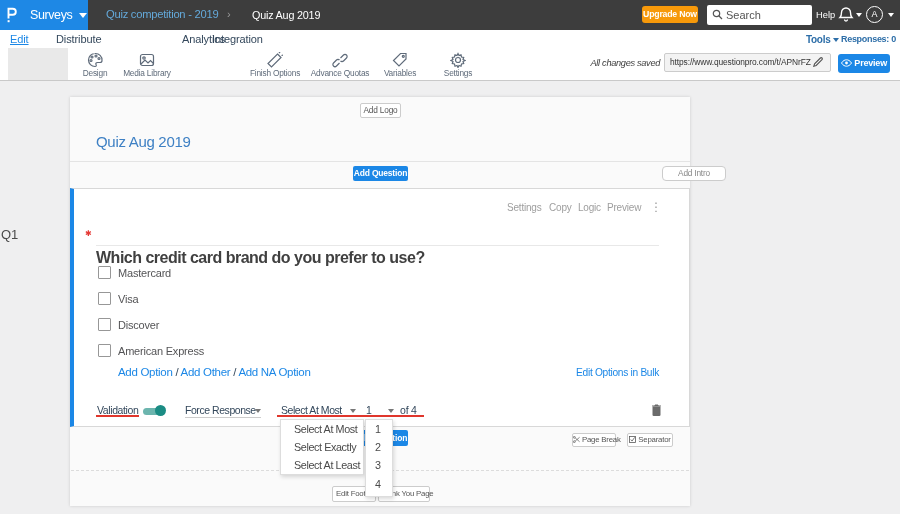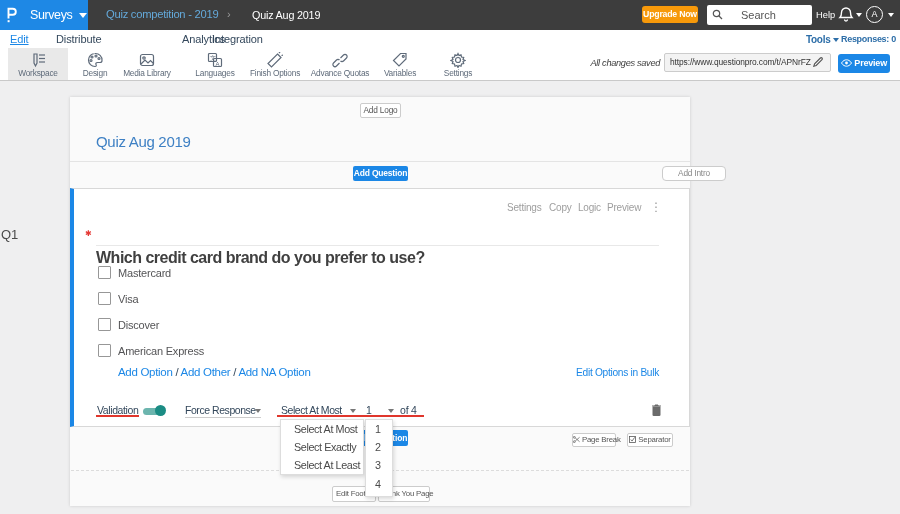--- a/index.html
+++ b/index.html
@@ -9,21 +9,21 @@
 
 #hdr { position:absolute; left:0; top:0; width:900px; height:30px; background:#3d3d3d; }
 #logoblk { position:absolute; left:0; top:0; width:88px; height:30px; background:#1e88e5; }
 #plogo { position:absolute; left:7px; top:7px; }
 #surveys { position:absolute; left:30px; top:8px; color:#fff; font-size:12.5px; letter-spacing:-0.4px; }
 .caret { display:inline-block; width:0; height:0; border-left:4px solid transparent; border-right:4px solid transparent; border-top:5px solid #fff; vertical-align:middle; }
 #crumb1 { position:absolute; left:106px; top:8px; color:#64a9da; font-size:11.2px; letter-spacing:-0.25px; }
 #crumbsep { position:absolute; left:227px; top:8px; color:#9a9a9a; font-size:11px; }
 #crumb2 { position:absolute; left:252px; top:9px; color:#fff; font-size:10.8px; letter-spacing:-0.2px; }
 #upgrade { position:absolute; left:642px; top:6px; width:56px; height:17px; background:#f7990a; border-radius:3px; color:#fff; font-size:8.7px; font-weight:bold; text-align:center; line-height:17px; white-space:nowrap; letter-spacing:-0.2px; }
-#search { position:absolute; left:707px; top:5px; width:105px; height:20px; background:#fff; border-radius:2px; color:#555; font-size:11px; line-height:20px; padding-left:34px; }
+#search { position:absolute; left:707px; top:5px; width:105px; height:20px; background:#fff; border-radius:2px; color:#555; font-size:11px; line-height:20px; padding-left:19px; }
 #searchic { position:absolute; left:712px; top:9px; }
 #help { position:absolute; left:816px; top:10px; color:#fff; font-size:9.3px; }
 #bell { position:absolute; left:838px; top:6px; }
 #bellcaret { position:absolute; left:856px; top:13px; }
 #avatar { position:absolute; left:866px; top:6px; width:17px; height:17px; border:1.5px solid #fff; border-radius:50%; color:#fff; font-size:9px; text-align:center; line-height:14px; }
 #avcaret { position:absolute; left:888px; top:13px; }
 .dcaret { display:inline-block; width:0; height:0; border-left:3.5px solid transparent; border-right:3.5px solid transparent; border-top:4px solid #fff; }
 
 
 #nav { position:absolute; left:0; top:30px; width:900px; height:18px; background:#fff; }
@@ -127,55 +127,37 @@
   <span class="edit" style="left:10px;">Edit</span>
   <span style="left:56px;">Distribute</span>
   <span style="left:138px;margin-left:44px;">Analytics</span>
   <span style="left:212px;">Integration</span>
 </div>
 <span id="tools">Tools <span class="navcaret"></span></span>
 <span id="resp">Responses: 0</span>
 
 <div id="toolbar">
   <div id="tsel"></div>
-  <div class="titem" style="left:8px; width:60px;">
-    <svg width="16" height="16" viewBox="0 0 16 16" fill="none" stroke="#5f6b7a" stroke-width="1.2">
-        <path d="M4 2 v9 l1.5 3 1.5-3 V2 z"></path>
-        <line x1="9" y1="3" x2="15" y2="3"></line>
-        <line x1="9" y1="6.5" x2="15" y2="6.5"></line>
-        <line x1="9" y1="10" x2="15" y2="10"></line>
-      </svg>
-    <div class="lbl">Workspace</div>
-  </div>
   <div class="titem" style="left:65px; width:60px;">
     <svg width="16" height="16" viewBox="0 0 16 16" fill="none" stroke="#5f6b7a" stroke-width="1.2">
         <path d="M8 1.5 a6.5 6.5 0 1 0 0 13 c1.5 0 1.5-1 1-2 s0-2 1.5-2 H13 a2 2 0 0 0 2-2 A6.5 6.5 0 0 0 8 1.5 z"></path>
         <circle cx="5" cy="5" r="1"></circle>
         <circle cx="9" cy="4" r="1"></circle>
         <circle cx="12" cy="6.5" r="1"></circle>
         <circle cx="4" cy="8.5" r="1"></circle>
       </svg>
     <div class="lbl">Design</div>
   </div>
   <div class="titem" style="left:117px; width:60px;">
     <svg width="16" height="16" viewBox="0 0 16 16" fill="none" stroke="#5f6b7a" stroke-width="1.2">
         <rect x="1.5" y="2.5" width="13" height="11" rx="2"></rect>
         <circle cx="5" cy="6" r="1.2"></circle>
         <path d="M2 12 l4-4 3 3 2.5-2.5 3 3"></path>
       </svg>
     <div class="lbl">Media Library</div>
-  </div>
-  <div class="titem" style="left:185px; width:60px;">
-    <svg width="16" height="16" viewBox="0 0 16 16" fill="none" stroke="#5f6b7a" stroke-width="1.2">
-        <rect x="1.5" y="1.5" width="8" height="8" rx="1"></rect>
-        <rect x="6.5" y="6.5" width="8" height="8" rx="1"></rect>
-        <text x="3" y="8" font-size="6" fill="#5f6b7a" stroke="none">文</text>
-        <text x="8.5" y="13.5" font-size="6" fill="#5f6b7a" stroke="none">A</text>
-      </svg>
-    <div class="lbl">Languages</div>
   </div>
   <div class="titem" style="left:245px; width:60px;">
     <svg width="16" height="16" viewBox="0 0 16 16" fill="none" stroke="#5f6b7a" stroke-width="1.2">
         <path d="M10.5 2 l3.5 3.5 -9.5 9.5 -3.5-3.5 z"></path>
         <line x1="12" y1="1" x2="13" y2="0"></line>
         <line x1="14.5" y1="3.5" x2="16" y2="3"></line>
         <line x1="12.5" y1="0.5" x2="12.5" y2="0"></line>
       </svg>
     <div class="lbl">Finish Options</div>
   </div>

